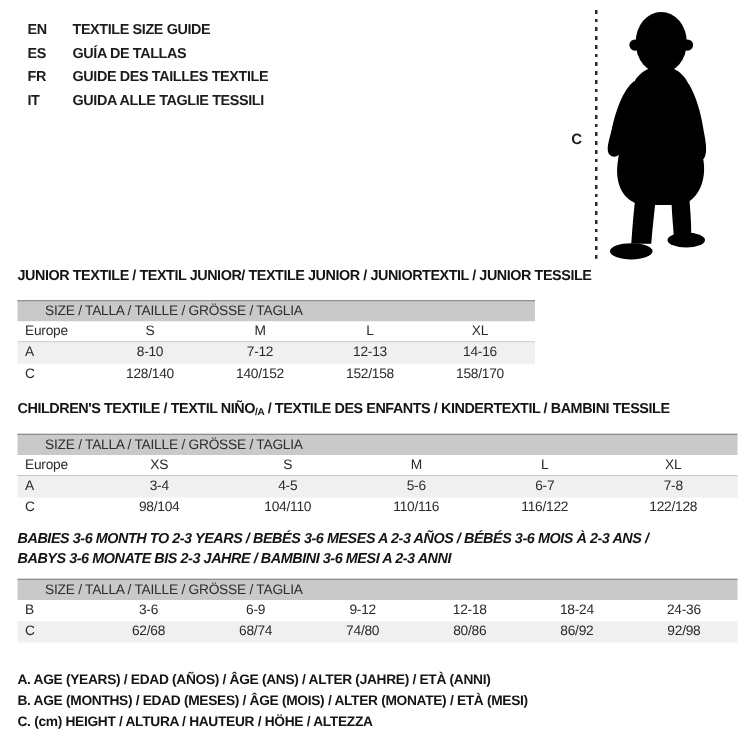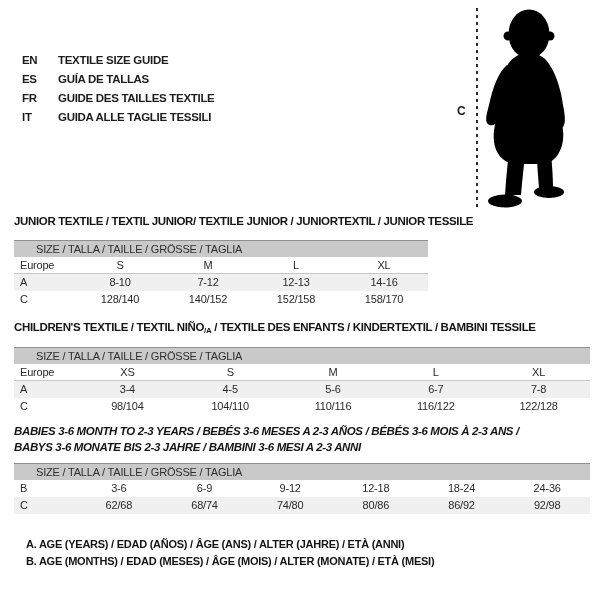--- a/index.html
+++ b/index.html
@@ -1,21 +1,21 @@
 <!DOCTYPE html>
 <html><head>
 <meta charset="utf-8">
 <style>
   * { margin:0; padding:0; box-sizing:border-box; }
   html,body { width:600px; height:600px; background:#ffffff; }
   body { font-family:"Liberation Sans", sans-serif; color:#1c1c1c; }
   .page { position:relative; width:600px; height:600px; overflow:hidden; background:#fff; }
 
   
-  .langs { position:absolute; left:22px; top:15px;margin-top:36px; }
+  .langs { position:absolute; left:22px; top:15px; }
   .lang-row { display:flex; height:19px; line-height:19px; }
   .lang-code { width:36px; font-weight:bold; font-size:11.5px; letter-spacing:-0.3px; }
   .lang-title { font-weight:bold; font-size:11.5px; letter-spacing:-0.3px; white-space:nowrap; }
 
   
   .height-line { position:absolute; left:476px; top:8px; width:2px; height:199px;
     background:repeating-linear-gradient(#2b2b2b 0 3px, transparent 3px 7px); }
   .height-label { position:absolute; left:457px; top:104px; font-weight:bold; font-size:12px; }
   .silhouette { position:absolute; left:483px; top:5px; width:116px; height:206px; }
 
@@ -32,21 +32,21 @@
   .row { display:grid; height:17px; line-height:17px; letter-spacing:-0.2px; }
   .t1 .row { grid-template-columns:62px repeat(4,1fr); }
   .t2 .row { grid-template-columns:62px repeat(5,1fr); }
   .t3 .row { grid-template-columns:62px repeat(6,1fr); }
   .row .lbl { text-align:left; padding-left:6px; }
   .row .val { text-align:center; }
   .row.alt { background:#f0f0f0; }
   .row.euro { border-bottom:1px solid #c6c6c6; }
 
   
-  .footnotes { position:absolute; left:14px; top:536px;margin-left:12px; }
+  .footnotes { position:absolute; left:14px; top:536px; }
   .footnote { height:17px; line-height:17px; font-weight:bold; font-size:11px;
     letter-spacing:-0.25px; white-space:nowrap; color:#141414; }
 </style>
 </head>
 <body>
 
 <div class="page">
 
   <div class="langs">
     <div class="lang-row">
@@ -170,15 +170,16 @@
       <span class="val">74/80</span>
       <span class="val">80/86</span>
       <span class="val">86/92</span>
       <span class="val">92/98</span>
     </div>
   </div>
 
   <div class="footnotes">
     <div class="footnote">A. AGE (YEARS) / EDAD (AÑOS) / ÂGE (ANS) / ALTER (JAHRE) / ETÀ (ANNI)</div>
     <div class="footnote">B. AGE (MONTHS) / EDAD (MESES) / ÂGE (MOIS) / ALTER (MONATE) / ETÀ (MESI)</div>
+    <div class="footnote">C. (cm) HEIGHT / ALTURA / HAUTEUR / HÖHE / ALTEZZA</div>
   </div>
 
 </div>
 
 </body></html>

